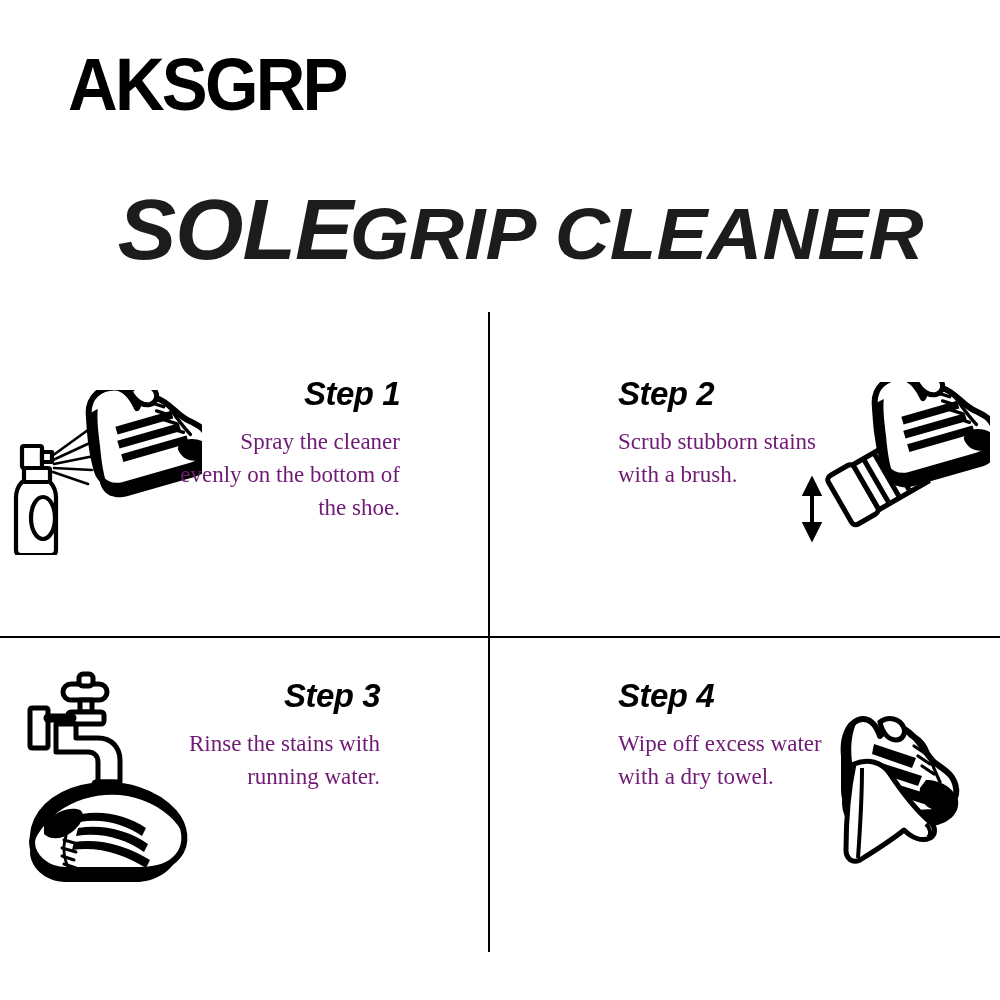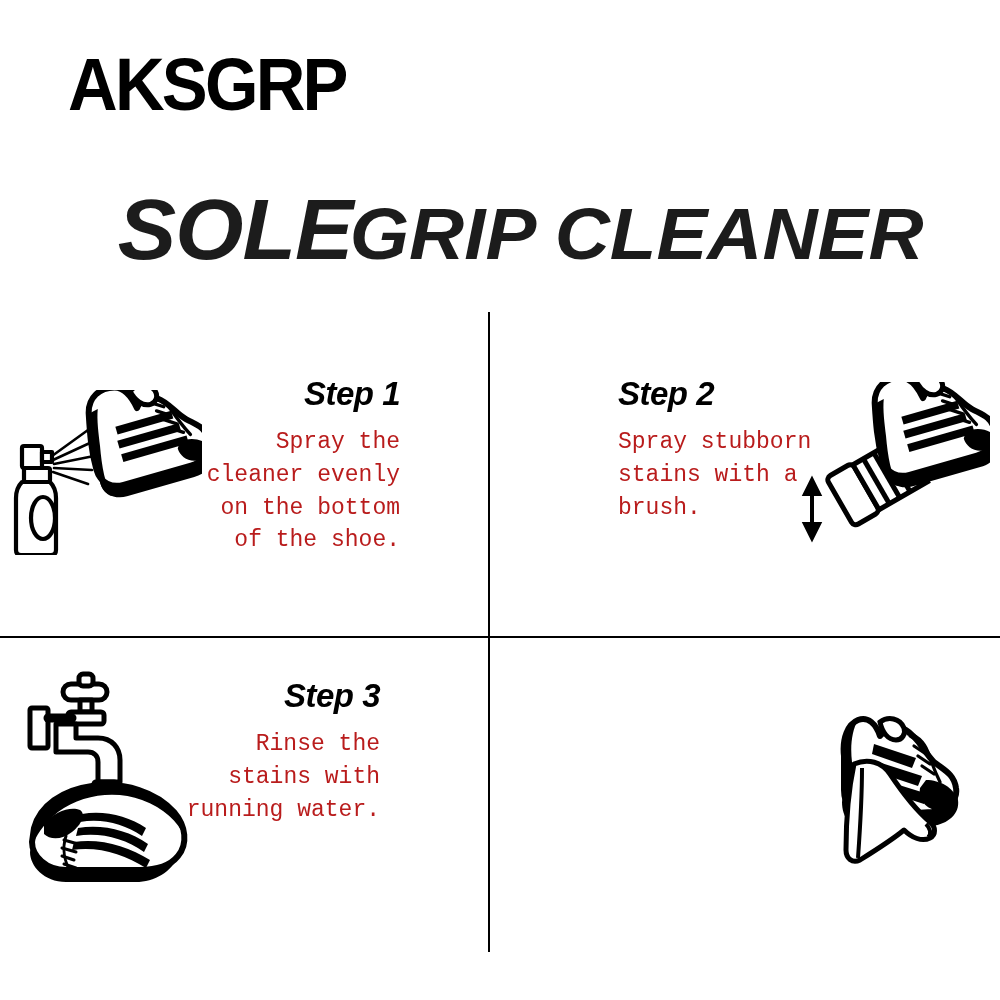--- a/index.html
+++ b/index.html
@@ -99,25 +99,25 @@
     font-family: "Liberation Sans", sans-serif;
     font-weight: bold;
     font-style: italic;
     font-size: 33px;
     line-height: 1.1;
     color: #000000;
     letter-spacing: -0.5px;
     margin: 0 0 14px 0;
   }
   .step-body {
-    font-family: Liberation Mono, monospace;
+    font-family: Liberation Serif, serif;
     font-weight: normal;
     font-size: 23px;
     line-height: 1.42;
-    color: #b91c1c;
+    color: #701a75;
     margin: 0;
   }
   .align-right { text-align: right; }
   .align-left  { text-align: left; }
 
   
   #cell-1 { left: 0px;   top: 320px; width: 488px; height: 316px; }
   #art-1  { left: 12px;  top: 70px; }
   #text-1 { left: 180px; top: 56px; }
 
@@ -253,21 +253,21 @@
           <path d="M82 52 L94 60"></path>
           <path d="M86 62 L98 70"></path>
           <path d="M72 30 C80 28 88 34 92 44 C96 56 100 66 104 74"></path>
         </g>
         <path d="M58 16 C66 10 78 12 82 22 C84 28 80 34 74 34 C66 34 60 26 58 16 Z" fill="#fff" stroke="#000" stroke-width="5"></path>
       </g>
     </svg>
   </div>
   <div class="cell-text align-left" id="text-2">
     <div class="step-label">Step 2</div>
-    <div class="step-body">Spray stubborn stains with a brush.</div>
+    <div class="step-body">Scrub stubborn stains with a brush.</div>
   </div>
 </div>
 
 <div class="cell" id="cell-3">
   <div class="cell-art" id="art-3">
     <svg width="190" height="220" viewBox="0 0 190 220" aria-hidden="true">
 
       <g fill="#fff" stroke="#000" stroke-width="5" stroke-linejoin="round" stroke-linecap="round">
         <rect x="47" y="22" width="44" height="16" rx="8"></rect>
         <rect x="63" y="12" width="14" height="12" rx="4"></rect>
@@ -361,13 +361,17 @@
       <g>
         <path d="M42 66 C56 60 70 64 78 76 C90 94 104 112 118 124
                  C124 129 124 137 118 140 C110 144 100 140 92 132
                  C80 142 64 152 48 162 C40 166 34 160 34 152
                  C34 128 36 94 42 66 Z" fill="#fff" stroke="#000" stroke-width="5" stroke-linejoin="round"></path>
         <path d="M50 70 C50 100 48 132 46 160" fill="none" stroke="#000" stroke-width="4"></path>
         <path d="M114 126 C118 130 120 136 116 139" fill="none" stroke="#000" stroke-width="4"></path>
       </g>
     </svg>
   </div>
+  <div class="cell-text align-left" id="text-4">
+    <div class="step-label">Step 4</div>
+    <div class="step-body">Wipe off excess water with a dry towel.</div>
+  </div>
 </div>
 
 </body></html>

